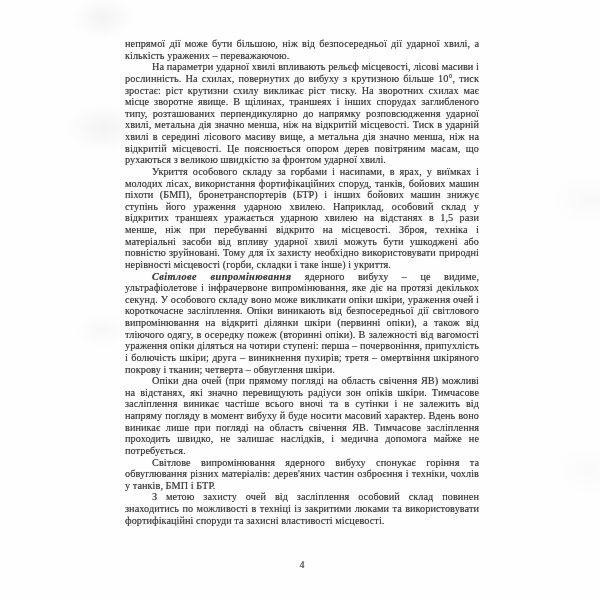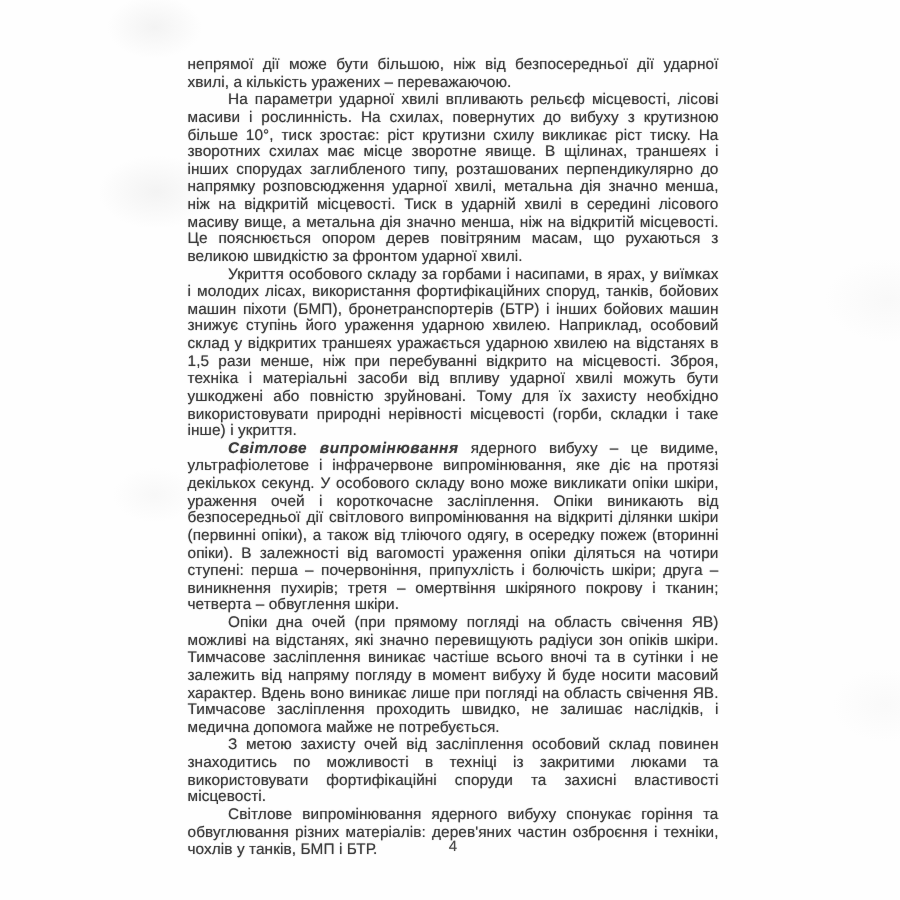--- a/index.html
+++ b/index.html
@@ -12,21 +12,21 @@
     width: 600px;
     height: 600px;
     overflow: hidden;
     background:
       radial-gradient(ellipse 45px 30px at 103px 18px, rgba(205,205,205,0.22), transparent 70%),
       radial-gradient(ellipse 55px 35px at 104px 128px, rgba(200,200,200,0.20), transparent 70%),
       radial-gradient(ellipse 40px 26px at 103px 330px, rgba(210,210,210,0.14), transparent 70%),
       radial-gradient(ellipse 60px 40px at 592px 200px, rgba(215,215,215,0.14), transparent 70%),
       radial-gradient(ellipse 50px 35px at 590px 470px, rgba(215,215,215,0.12), transparent 70%),
       #fefefe;
-    font-family: Liberation Sans, sans-serif;
+    font-family: Liberation Serif, serif;
   }
   .text-block {
     position: absolute;
     left: 125px;
     top: 38px;
     width: 354px;
     font-size: 10.25px;
     line-height: 11.62px;
     text-align: justify;
     color: #3d3d3d;
@@ -61,17 +61,17 @@
 </head>
 <body>
 
 <div class="scan-page">
   <div class="text-block">
     <p class="no-indent">непрямої дії може бути більшою, ніж від безпосередньої дії ударної хвилі, а кількість уражених – переважаючою.</p>
     <p>На параметри ударної хвилі впливають рельєф місцевості, лісові масиви і рослинність. На схилах, повернутих до вибуху з крутизною більше 10°, тиск зростає: ріст крутизни схилу викликає ріст тиску. На зворотних схилах має місце зворотне явище. В щілинах, траншеях і інших спорудах заглибленого типу, розташованих перпендикулярно до напрямку розповсюдження ударної хвилі, метальна дія значно менша, ніж на відкритій місцевості. Тиск в ударній хвилі в середині лісового масиву вище, а метальна дія значно менша, ніж на відкритій місцевості. Це пояснюється опором дерев повітряним масам, що рухаються з великою швидкістю за фронтом ударної хвилі.</p>
     <p>Укриття особового складу за горбами і насипами, в ярах, у виїмках і молодих лісах, використання фортифікаційних споруд, танків, бойових машин піхоти (БМП), бронетранспортерів (БТР) і інших бойових машин знижує ступінь його ураження ударною хвилею. Наприклад, особовий склад у відкритих траншеях уражається ударною хвилею на відстанях в 1,5 рази менше, ніж при перебуванні відкрито на місцевості. Зброя, техніка і матеріальні засоби від впливу ударної хвилі можуть бути ушкоджені або повністю зруйновані. Тому для їх захисту необхідно використовувати природні нерівності місцевості (горби, складки і таке інше) і укриття.</p>
     <p><span class="lead">Світлове випромінювання</span><span> ядерного вибуху – це видиме, ультрафіолетове і інфрачервоне випромінювання, яке діє на протязі декількох секунд. У особового складу воно може викликати опіки шкіри, ураження очей і короткочасне засліплення. Опіки виникають від безпосередньої дії світлового випромінювання на відкриті ділянки шкіри (первинні опіки), а також від тліючого одягу, в осередку пожеж (вторинні опіки). В залежності від вагомості ураження опіки діляться на чотири ступені: перша – почервоніння, припухлість і болючість шкіри; друга – виникнення пухирів; третя – омертвіння шкіряного покрову і тканин; четверта – обвуглення шкіри.</span></p>
     <p>Опіки дна очей (при прямому погляді на область свічення ЯВ) можливі на відстанях, які значно перевищують радіуси зон опіків шкіри. Тимчасове засліплення виникає частіше всього вночі та в сутінки і не залежить від напряму погляду в момент вибуху й буде носити масовий характер. Вдень воно виникає лише при погляді на область свічення ЯВ. Тимчасове засліплення проходить швидко, не залишає наслідків, і медична допомога майже не потребується.</p>
+    <p>Світлове випромінювання ядерного вибуху спонукає горіння та обвуглювання різних матеріалів: дерев'яних частин озброєння і техніки, чохлів у танків, БМП і БТР.</p>
     <p>З метою захисту очей від засліплення особовий склад повинен знаходитись по можливості в техніці із закритими люками та використовувати фортифікаційні споруди та захисні властивості місцевості.</p>
-    <p>Світлове випромінювання ядерного вибуху спонукає горіння та обвуглювання різних матеріалів: дерев'яних частин озброєння і техніки, чохлів у танків, БМП і БТР.</p>
   </div>
   <div class="page-number">4</div>
 </div>
 
 </body></html>

